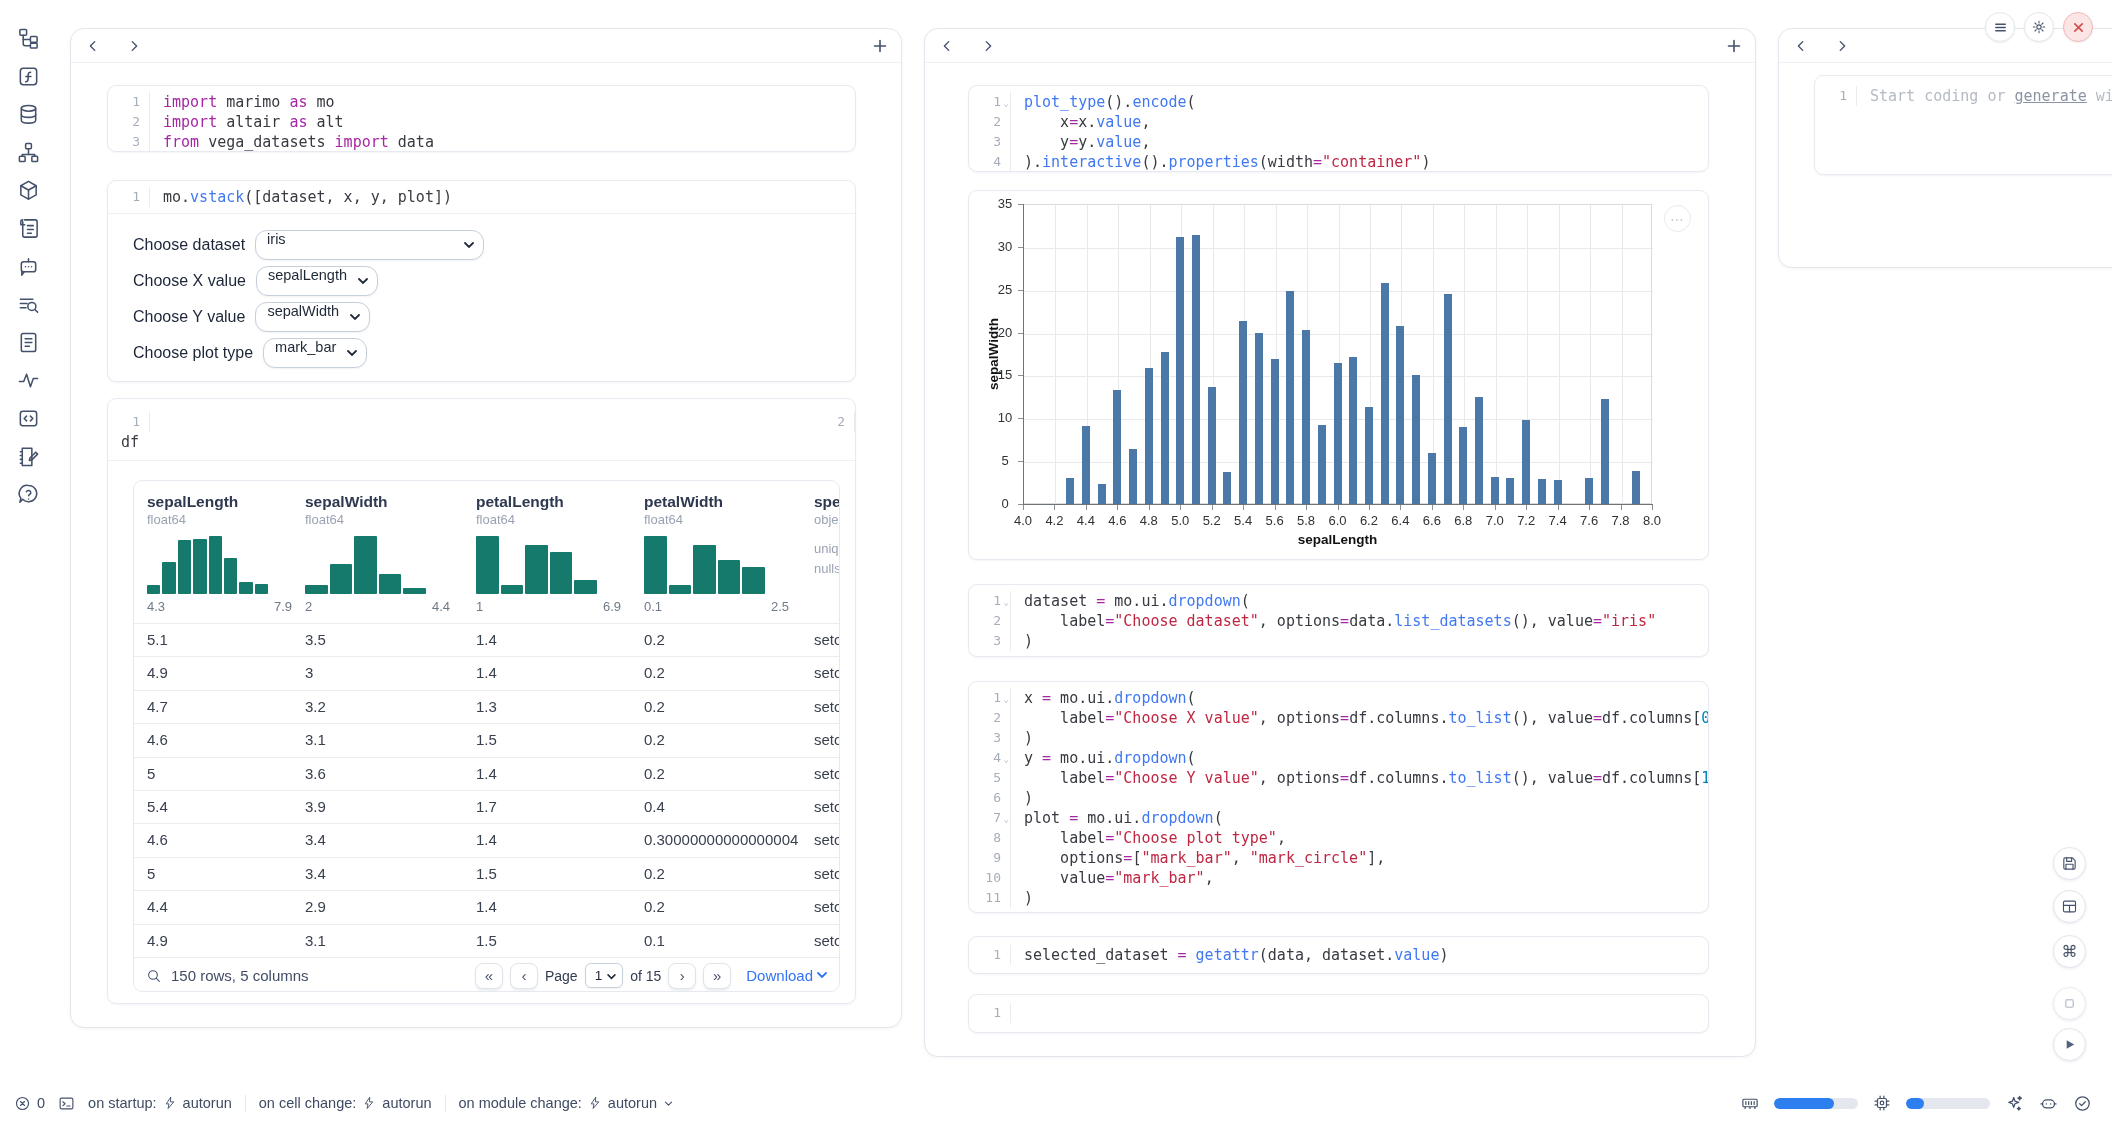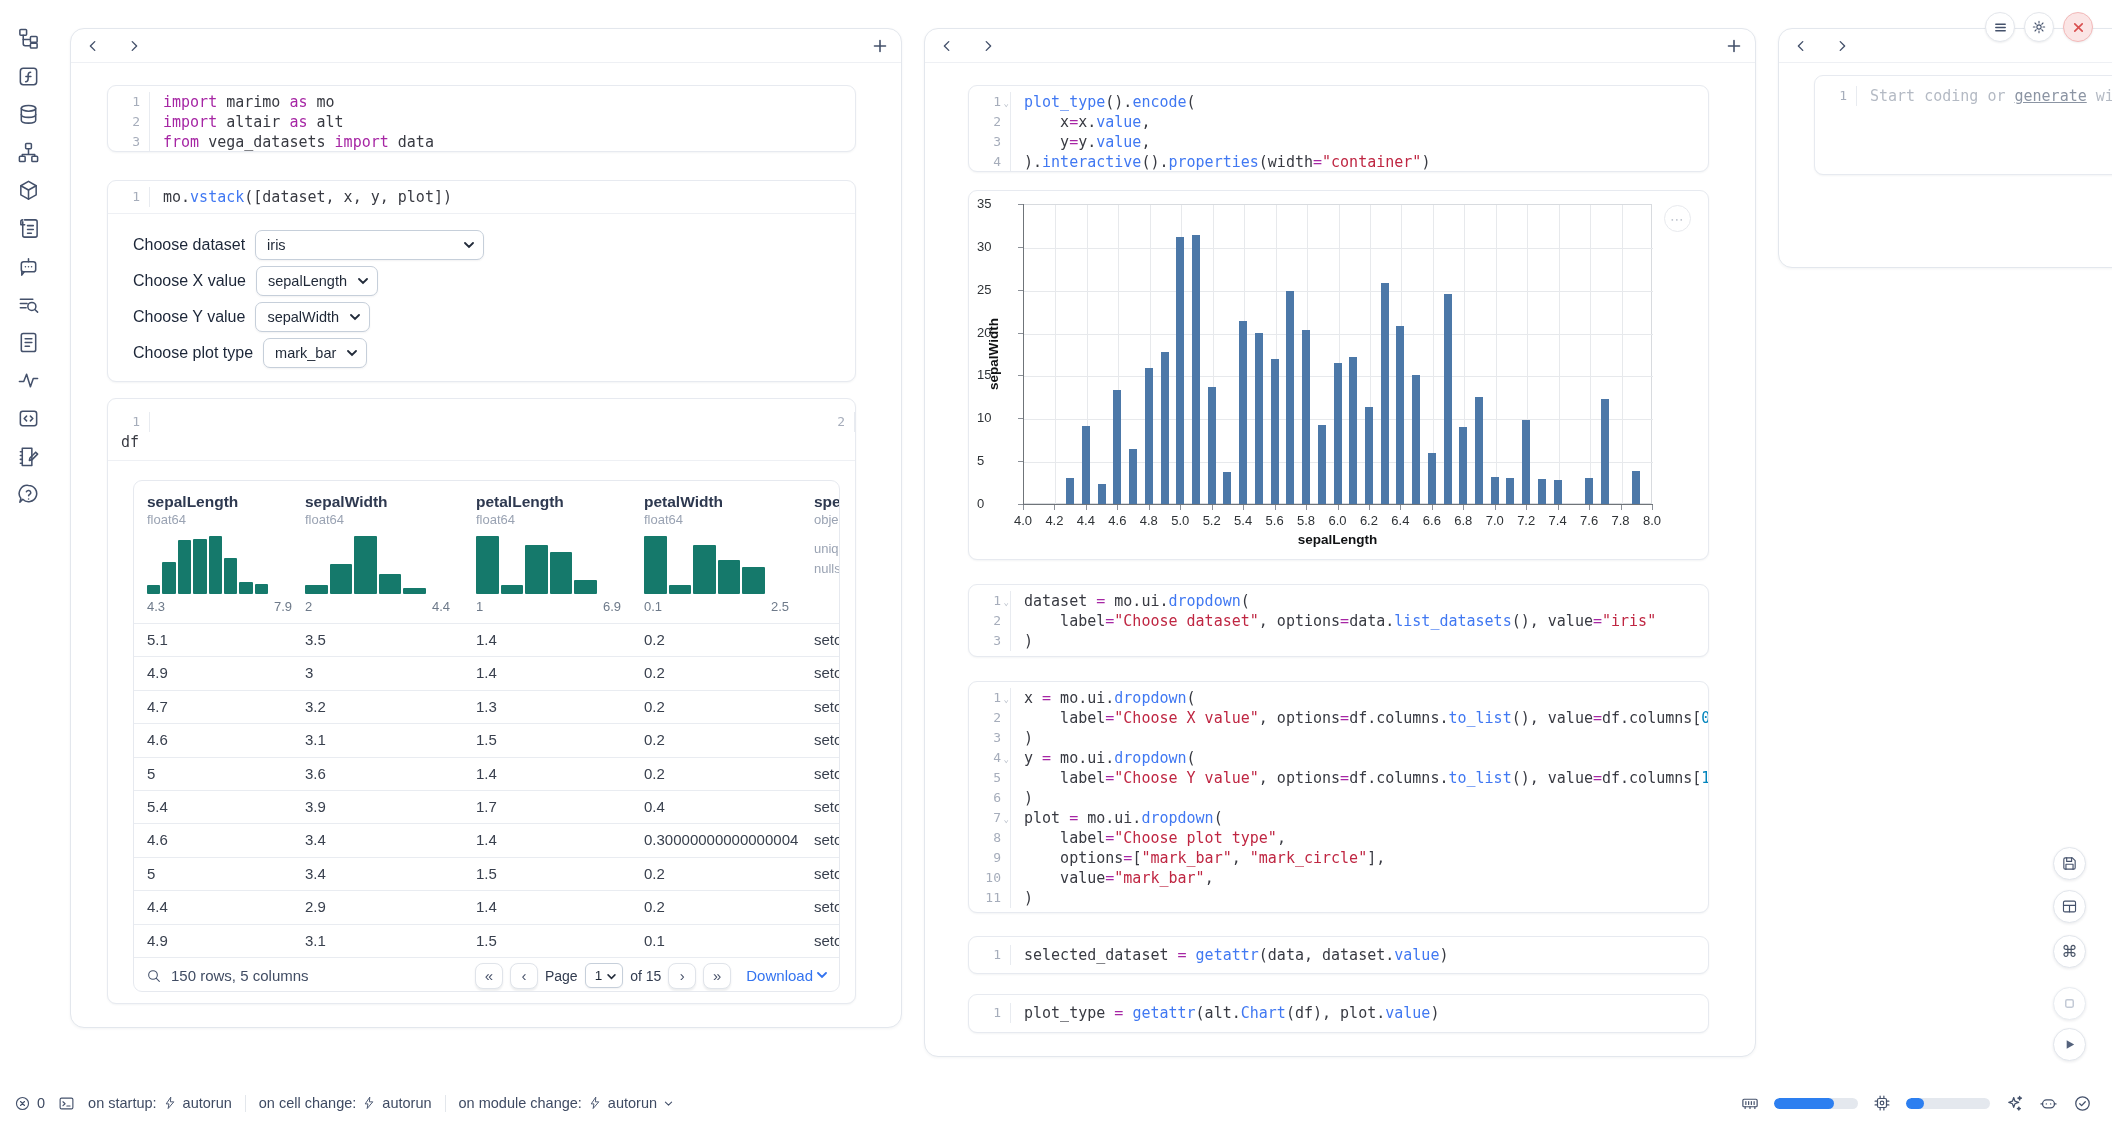--- a/index.html
+++ b/index.html
@@ -46,21 +46,21 @@
   .foldchev{position:absolute;right:1px;top:1px;font-size:9px;color:#b3bac6;font-style:normal}
   .src{height:20px;line-height:20px;padding-left:13px;white-space:pre}
   .tk-p{color:#383a42}.tk-k{color:#a626a4}.tk-f{color:#4078f2}.tk-s{color:#bf2642}
   .tk-n{color:#0184bc}.tk-o{color:#a626a4}
   .divider{border-top:1px solid #eef0f4}
 
   
   .controls{padding:16px 0 0 25px}
   .ctl{height:30px;display:flex;align-items:center;margin-bottom:6px}
   .ctl-label{font-size:16px;color:#1c2638;margin-right:10px}
-  .select{display:inline-flex;align-items:center;height:30px;border:1px solid #c6cfda;border-radius:7px;
+  .select{display:inline-flex;height:30px;border:1px solid #c6cfda;border-radius:12px;
     background:#fff;padding:0 30px 0 11px;font-size:14.5px;color:#1f2837;position:relative;
     box-shadow:0 1px 2px rgba(27,36,50,.06);cursor:pointer}
   .select svg{position:absolute;right:9px;top:11px}
   .sel-min{min-width:104px}
 
   
   .dftable{position:absolute;left:25px;top:81px;width:707px;height:512px;border:1px solid #e6e9ef;
     border-radius:9px;overflow:hidden;background:#fff}
   .t-head{display:grid;grid-template-columns:158px 171px 168px 170px 170px;padding-top:12px;height:142px}
   .th{padding-left:13px;overflow:hidden}
@@ -90,21 +90,21 @@
   .chart-host{position:absolute;inset:0}
   .plot{position:absolute;left:54px;top:13px;width:629px;height:300px;border:1px solid #d8dbdf;background:#fff}
   .gl-v{position:absolute;width:1px;background:#e7e9ec;top:0;height:300px}
   .gl-h{position:absolute;height:1px;background:#e7e9ec;left:0;width:629px}
   .axis-l{position:absolute;left:54px;top:13px;width:1px;height:301px;background:#6f7479}
   .axis-b{position:absolute;left:54px;top:313px;width:630px;height:1px;background:#6f7479}
   .bar{position:absolute;width:8px;background:#4c78a8}
   .tick-x{position:absolute;width:1px;height:5px;background:#8b9098;top:314px}
   .tick-y{position:absolute;height:1px;width:5px;background:#8b9098;left:49px}
   .xlab{position:absolute;width:36px;text-align:center;font-size:13px;color:#2f3337;top:322px}
-  .ylab{position:absolute;left:8px;width:40px;text-align:left;font-size:13px;color:#2f3337}
+  .ylab{position:absolute;left:16px;width:40px;text-align:center;font-size:13px;color:#2f3337}
   .xtitle{position:absolute;left:54px;width:629px;top:341px;text-align:center;font-size:13.5px;font-weight:bold;color:#101214}
   .ytitle{position:absolute;left:24px;top:163px;transform:translate(-50%,-50%) rotate(-90deg);
     font-size:13.5px;font-weight:bold;color:#101214;white-space:nowrap}
   .chart-menu{position:absolute;right:17px;top:14px;width:27px;height:27px;border:1px solid #e8eaee;border-radius:50%;
     display:flex;align-items:center;justify-content:center;color:#c2c7d0;font-size:14px;letter-spacing:1px;
     background:#fff;cursor:pointer}
 
   
   .ai-line{display:grid;grid-template-columns:42px 1fr;padding-top:10px;
     font-family:"DejaVu Sans Mono","Liberation Mono",monospace;font-size:15px}
@@ -689,21 +689,20 @@
     <div class="card" id="c2-selected">
       <div class="codeblock" style="padding:8px 0">
           <div class="gut">1</div>
           <div class="src"><span class="tk-p">selected_dataset </span><span class="tk-o">=</span><span class="tk-p"> </span><span class="tk-f">getattr</span><span class="tk-p">(data, dataset.</span><span class="tk-f">value</span><span class="tk-p">)</span></div>
         </div>
     </div>
 
     <div class="card" id="c2-plottype">
       <div class="codeblock" style="padding:8px 0">
           <div class="gut">1</div>
-          <div class="src"><span class="tk-p">plot_type </span><span class="tk-o">=</span><span class="tk-p"> </span><span class="tk-f">getattr</span><span class="tk-p">(alt.</span><span class="tk-f">Chart</span><span class="tk-p">(df), plot.</span><span class="tk-f">value</span><span class="tk-p">)</span></div>
         </div>
     </div>
   </div>
 
   <div class="panel p3">
     <div class="phead">
       <span class="nav-arrow">
           <svg class="ico" width="14" height="14" viewBox="0 0 16 16">
             <path d="M10 3L5 8l5 5"></path>
           </svg>

